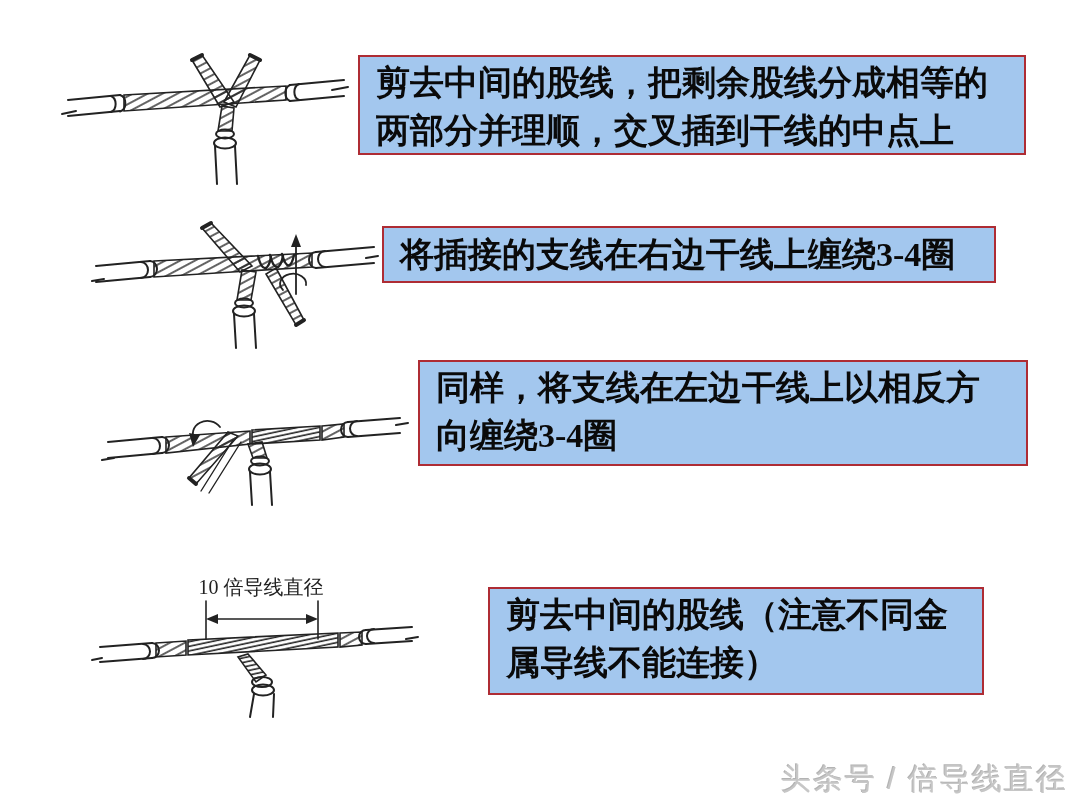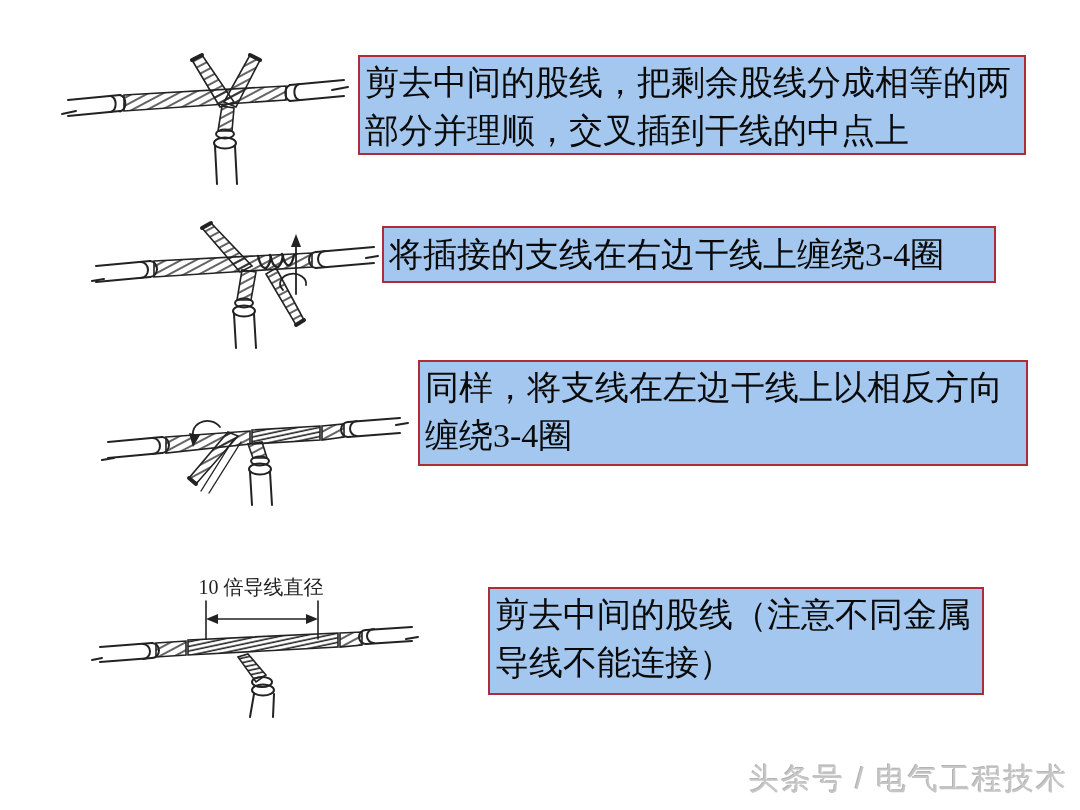--- a/index.html
+++ b/index.html
@@ -8,22 +8,23 @@
     font-family:"Liberation Serif","DejaVu Serif",serif;overflow:hidden;
   }
   .caption-box{
     position:absolute;
     background:#a3c7ee;
     border:2px solid #ae2c34;
     box-sizing:border-box;
     color:#0a0a0a;
     font-size:34px;
     line-height:48px;
-    padding:2px 5px;
+    padding:2px 16px;
     letter-spacing:0;
+    font-weight:bold;
   }
   .illustration{position:absolute;}
   .watermark{
     position:absolute;
     right:12px;
     bottom:10px;
     font-family:"Liberation Sans","DejaVu Sans",sans-serif;
     font-size:30px;
     letter-spacing:2px;
     color:#c6c6c6;
@@ -189,13 +190,13 @@
     <ellipse cx="173" cy="135" rx="11" ry="5.5"></ellipse>
     <line x1="164" y1="139" x2="160" y2="162"></line>
     <line x1="184" y1="139" x2="183" y2="162"></line>
   </g>
 </svg>
 
 <div class="caption-box" style="left:488px;top:587px;width:496px;height:108px">
   <span>剪去中间的股线（注意不同金属导线不能连接）</span>
 </div>
 
-<div class="watermark">头条号 / 电气工程技术</div>
+<div class="watermark">头条号 / 倍导线直径</div>
 
 </body></html>

